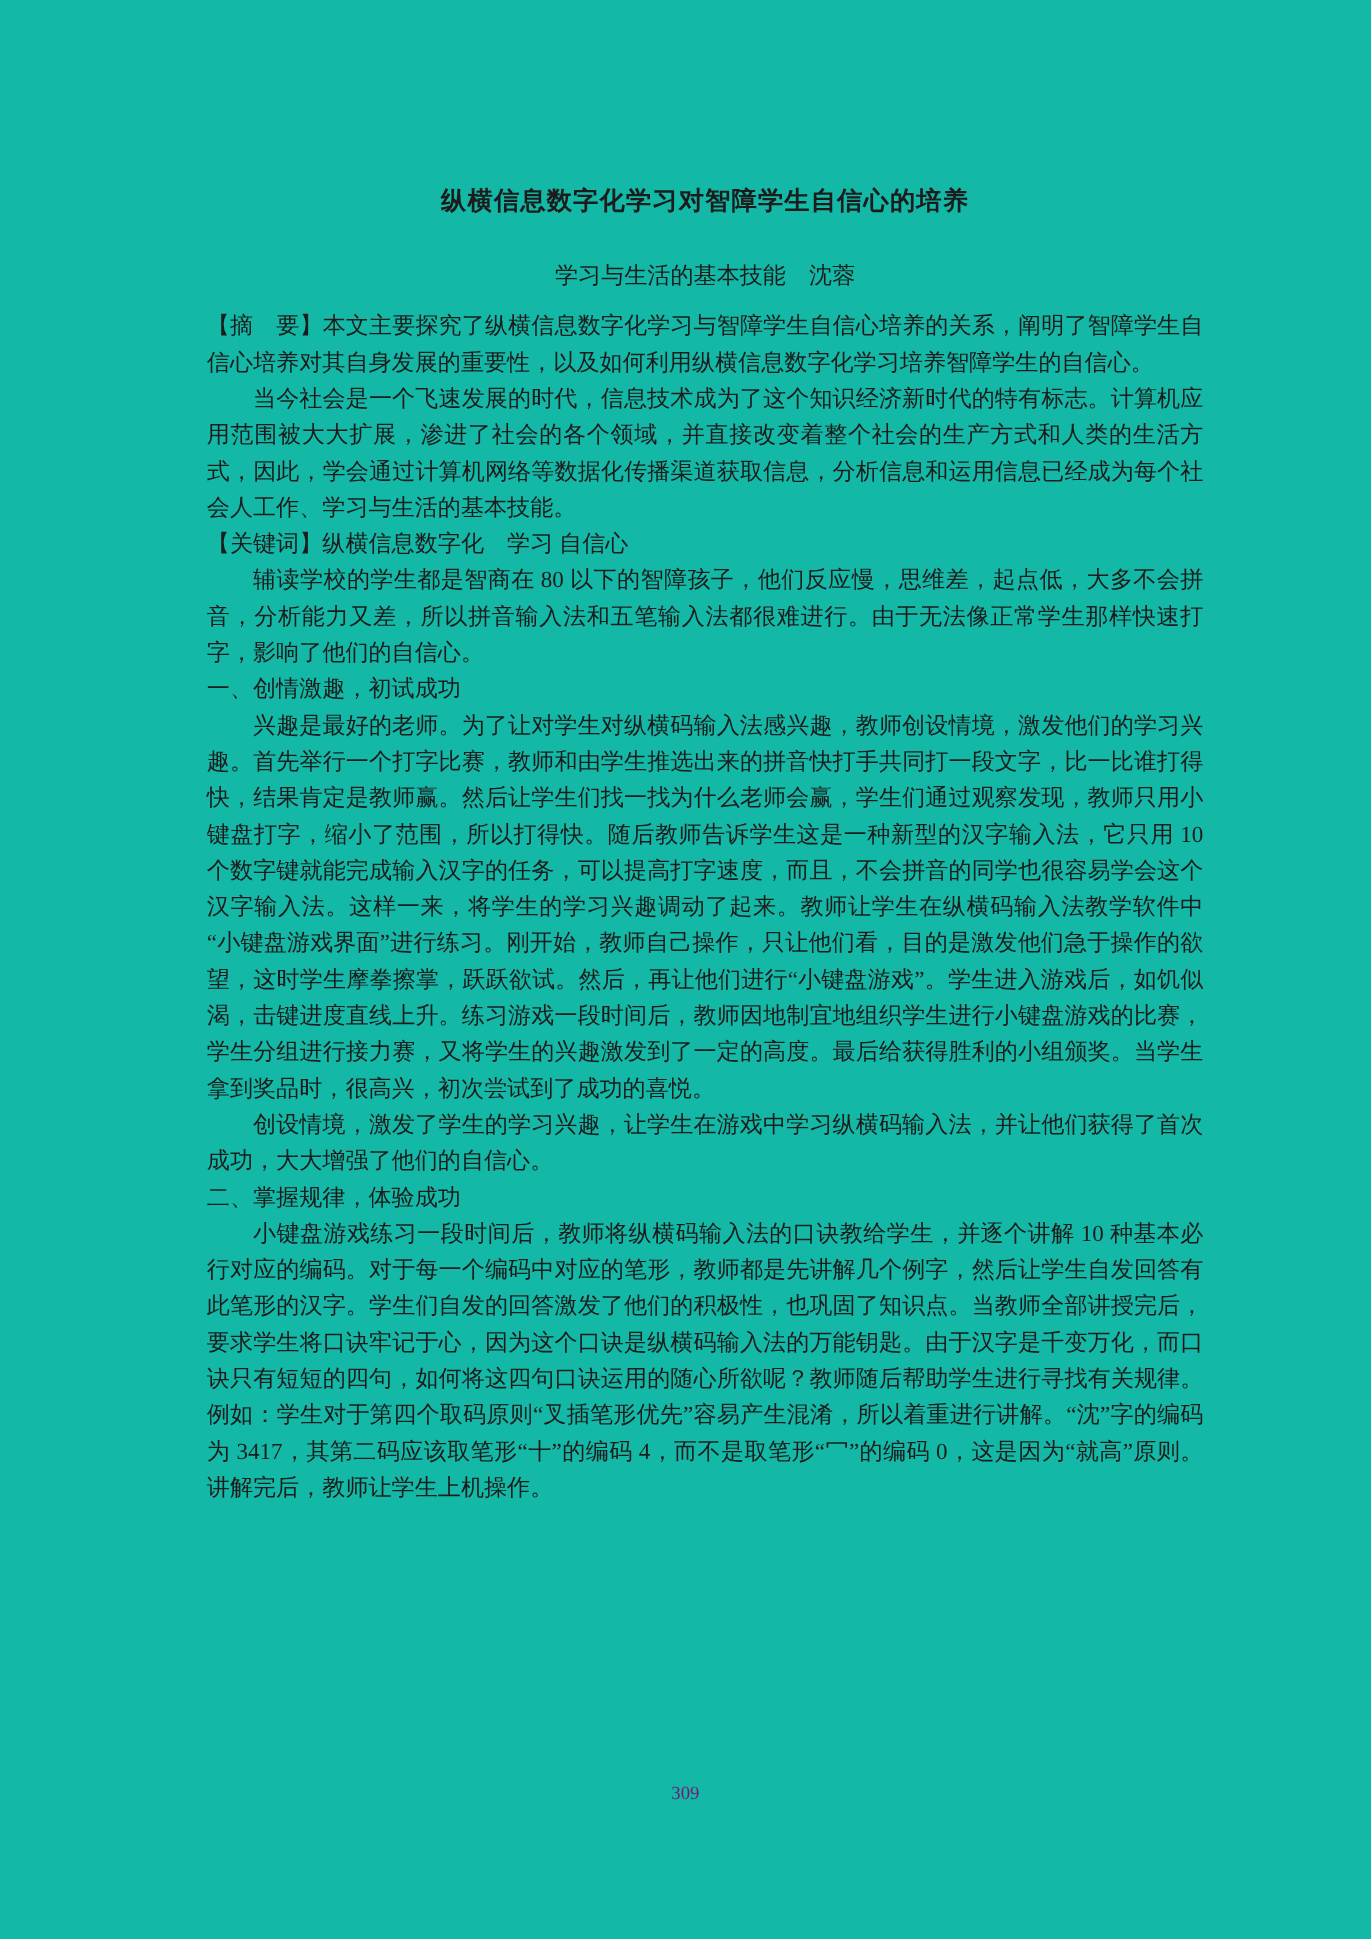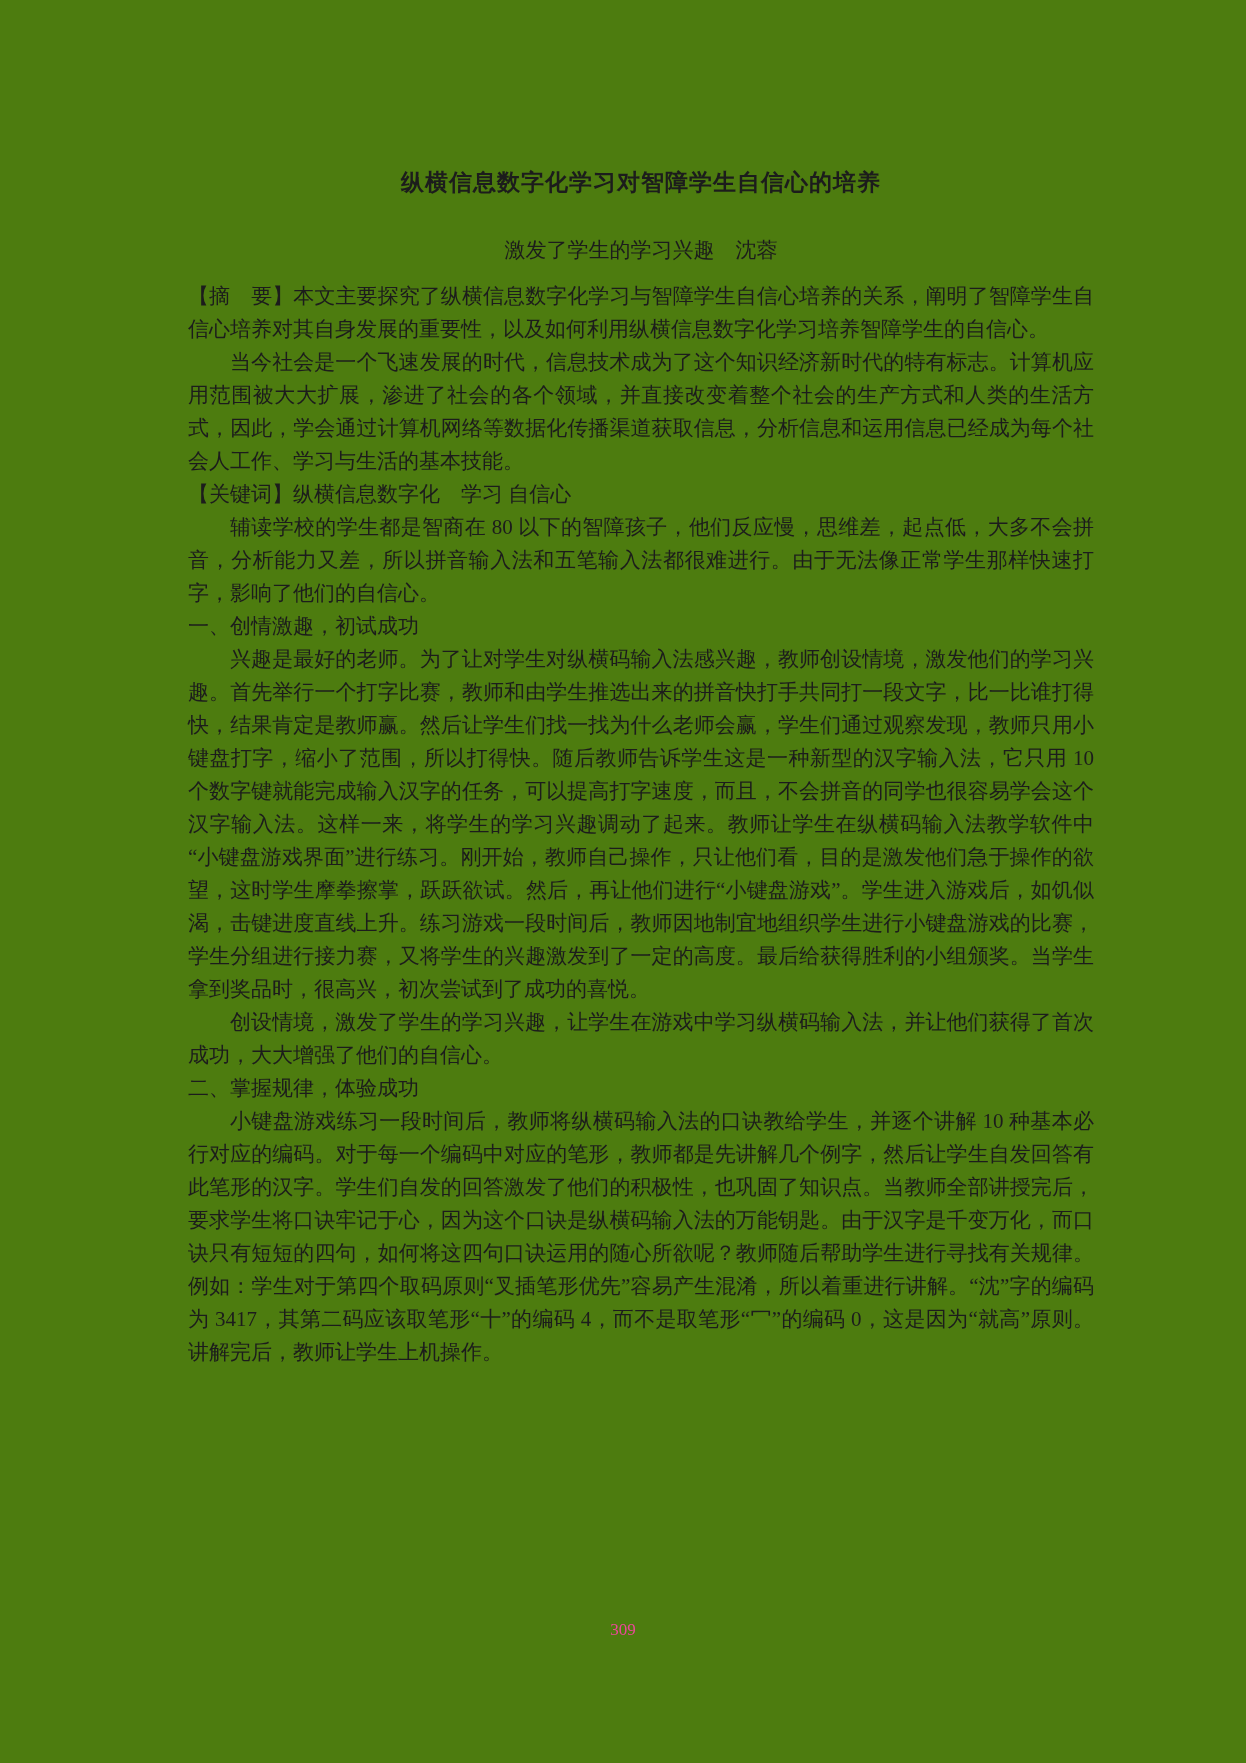--- a/index.html
+++ b/index.html
@@ -13,21 +13,21 @@
     position: relative;
     overflow: hidden;
     font-family: "Liberation Serif", "DejaVu Serif", serif;
     color: #1c1c1c;
   }
   .page {
     box-sizing: border-box;
     width: 1246px;
     height: 1763px;
     padding: 165px 152px 0 188px;
-    background: #4d7c0f;
+    background: #14b8a6;
   }
   .title {
     margin: 0;
     font-size: 23px;
     font-weight: 600;
     line-height: 36px;
     text-align: center;
     letter-spacing: 1px;
   }
   .author {
@@ -50,30 +50,30 @@
   .blk.para { text-indent: 2em; }
   .blk.meta { text-indent: 0; }
   .blk.heading { text-indent: 0; font-weight: 400; }
   .pageno {
     position: absolute;
     top: 1620px;
     left: 0;
     width: 100%;
     text-align: center;
     font-size: 17px;
-    color: #ec4899;
+    color: #701a75;
   }
 </style>
 </head>
 <body>
 
 <div class="page">
   <h1 class="title">纵横信息数字化学习对智障学生自信心的培养</h1>
 
-  <div class="author">激发了学生的学习兴趣　沈蓉</div>
+  <div class="author">学习与生活的基本技能　沈蓉</div>
 
   <div class="doc-body" id="doc-body">
       <p class="blk meta">【摘　要】本文主要探究了纵横信息数字化学习与智障学生自信心培养的关系，阐明了智障学生自信心培养对其自身发展的重要性，以及如何利用纵横信息数字化学习培养智障学生的自信心。</p>
       <p class="blk para">当今社会是一个飞速发展的时代，信息技术成为了这个知识经济新时代的特有标志。计算机应用范围被大大扩展，渗进了社会的各个领域，并直接改变着整个社会的生产方式和人类的生活方式，因此，学会通过计算机网络等数据化传播渠道获取信息，分析信息和运用信息已经成为每个社会人工作、学习与生活的基本技能。</p>
       <p class="blk meta">【关键词】纵横信息数字化　学习 自信心</p>
       <p class="blk para">辅读学校的学生都是智商在 80 以下的智障孩子，他们反应慢，思维差，起点低，大多不会拼音，分析能力又差，所以拼音输入法和五笔输入法都很难进行。由于无法像正常学生那样快速打字，影响了他们的自信心。</p>
       <p class="blk heading">一、创情激趣，初试成功</p>
       <p class="blk para">兴趣是最好的老师。为了让对学生对纵横码输入法感兴趣，教师创设情境，激发他们的学习兴趣。首先举行一个打字比赛，教师和由学生推选出来的拼音快打手共同打一段文字，比一比谁打得快，结果肯定是教师赢。然后让学生们找一找为什么老师会赢，学生们通过观察发现，教师只用小键盘打字，缩小了范围，所以打得快。随后教师告诉学生这是一种新型的汉字输入法，它只用 10 个数字键就能完成输入汉字的任务，可以提高打字速度，而且，不会拼音的同学也很容易学会这个汉字输入法。这样一来，将学生的学习兴趣调动了起来。教师让学生在纵横码输入法教学软件中“小键盘游戏界面”进行练习。刚开始，教师自己操作，只让他们看，目的是激发他们急于操作的欲望，这时学生摩拳擦掌，跃跃欲试。然后，再让他们进行“小键盘游戏”。学生进入游戏后，如饥似渴，击键进度直线上升。练习游戏一段时间后，教师因地制宜地组织学生进行小键盘游戏的比赛，学生分组进行接力赛，又将学生的兴趣激发到了一定的高度。最后给获得胜利的小组颁奖。当学生拿到奖品时，很高兴，初次尝试到了成功的喜悦。</p>
       <p class="blk para">创设情境，激发了学生的学习兴趣，让学生在游戏中学习纵横码输入法，并让他们获得了首次成功，大大增强了他们的自信心。</p>
       <p class="blk heading">二、掌握规律，体验成功</p>

